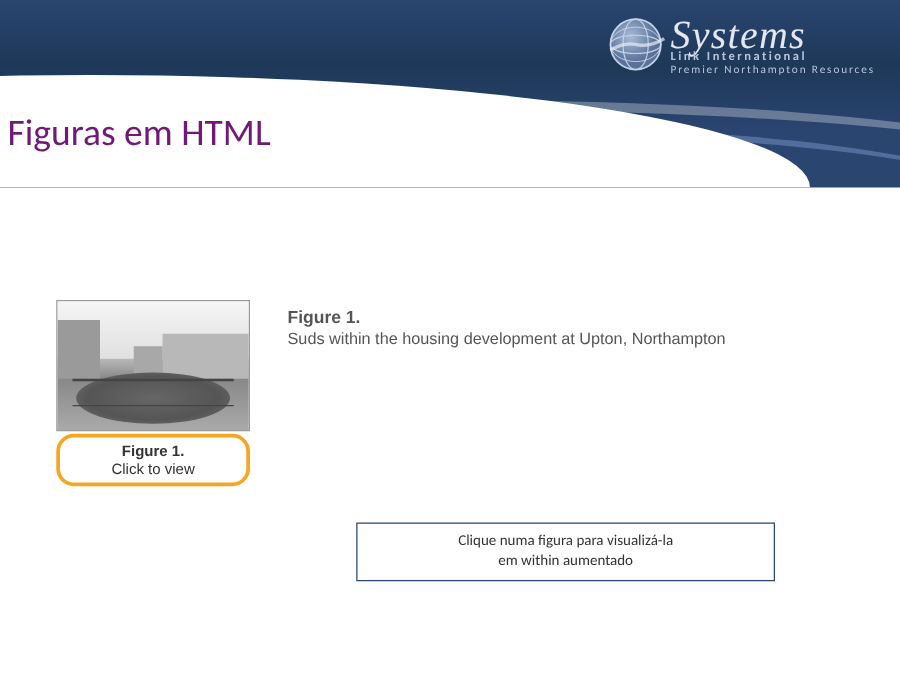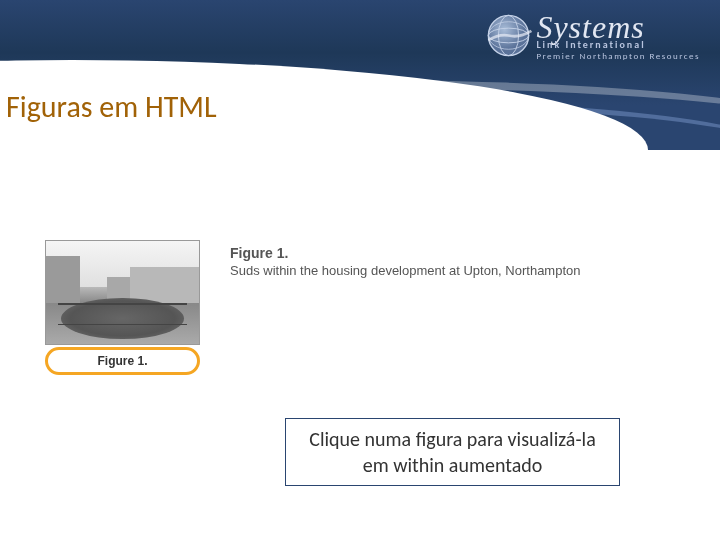--- a/index.html
+++ b/index.html
@@ -85,21 +85,21 @@
     font-size: 9px;
     letter-spacing: 1.5px;
     color: #b8c4de;
     margin-top: 1px;
   }
   .title {
     position: absolute;
     top: 88px;
     left: 6px;
     font-size: 30px;
-    color: #a16207;
+    color: #701a75;
     font-weight: 400;
     z-index: 10;
   }
   .main {
     position: relative;
     padding-top: 90px;
     padding-left: 45px;
   }
   .figure-row {
     display: flex;
@@ -162,21 +162,21 @@
   }
   .instruction-box {
     position: absolute;
     top: 418px;
     left: 285px;
     width: 335px;
     border: 1.5px solid #2a4570;
     background: #fff;
     padding: 7px 10px;
     text-align: center;
-    font-size: 20px;
+    font-size: 12px;
     color: #333;
     line-height: 1.3;
   }
   .footer-wave {
     position: absolute;
     bottom: 0;
     left: 0;
     width: 100%;
     height: 70px;
     background: linear-gradient(180deg, #2a4570 0%, #2a4570 100%);
@@ -234,20 +234,21 @@
       <div class="thumb-img">
         <div class="sky"></div>
         <div class="building-l"></div>
         <div class="building-r"></div>
         <div class="building-r2"></div>
         <div class="pond"></div>
         <div class="fence"></div>
       </div>
       <div class="thumb-caption">
         <div class="fig-label">Figure 1.</div>
+        <div class="click-label">Click to view</div>
       </div>
     </div>
     <div class="figure-desc">
       <div class="desc-title">Figure 1.</div>
       <div class="desc-text">Suds within the housing development at Upton, Northampton</div>
     </div>
   </div>
 </div>
 
 <div class="instruction-box">

